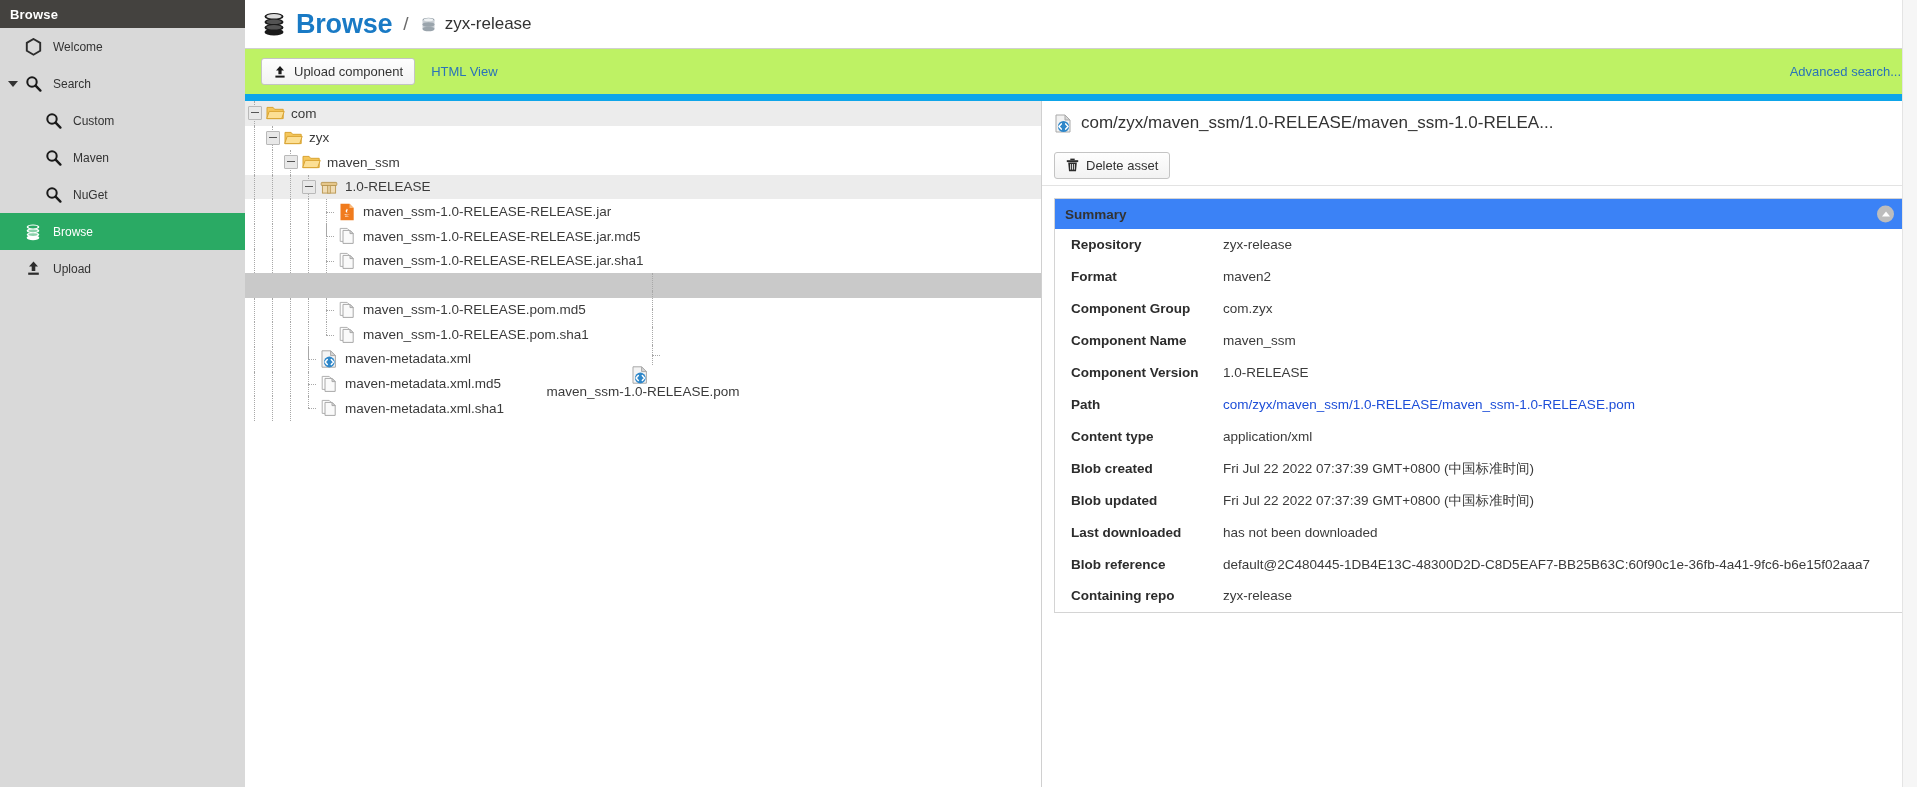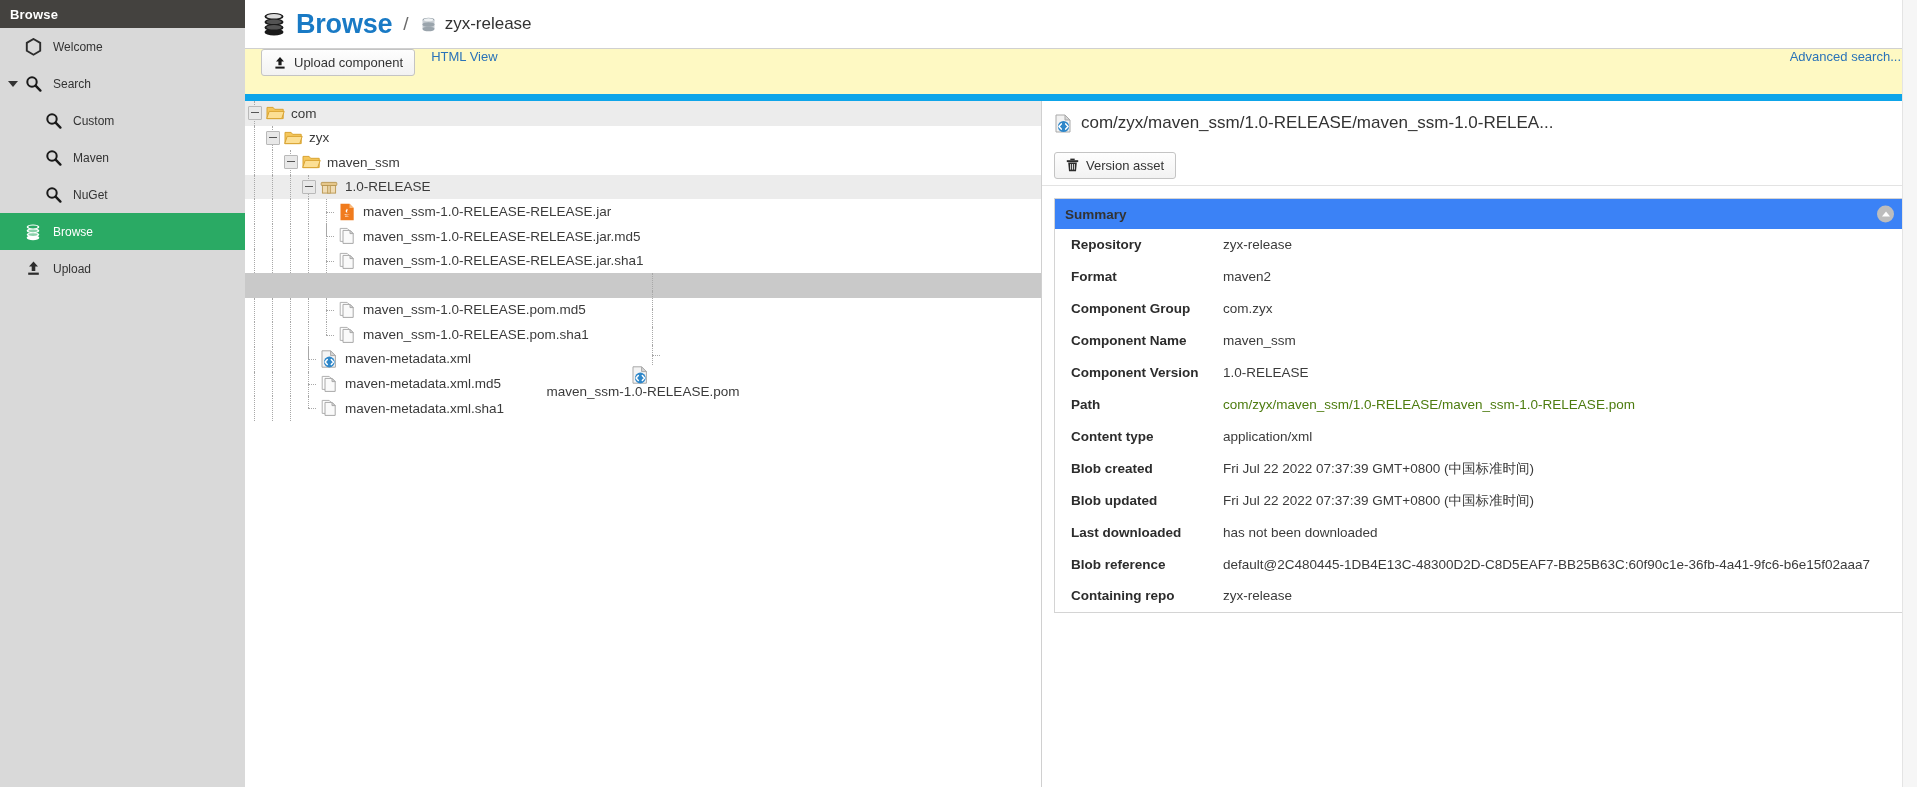--- a/index.html
+++ b/index.html
@@ -91,23 +91,23 @@
   }
   .crumb-repo-icon { margin-right: 8px; display: flex; align-items: center; }
   .crumb-repo {
     font-size: 17px;
     color: #333;
   }
 
   .toolbar {
     height: 45px;
     flex: 0 0 45px;
-    display: flex; 
+    display: flex; align-items: center;
     padding: 0 16px 0 16px;
-    background: #fef9c3;
+    background: #bef264;
   }
   .btn {
     display: inline-flex; align-items: center;
     height: 27px;
     padding: 0 11px;
     background: linear-gradient(#fefefe, #f2f2f2);
     border: 1px solid #c4c4c4;
     border-radius: 3px;
     font-size: 13px;
     color: #333;
@@ -306,21 +306,21 @@
     font-size: 13.5px;
     line-height: 1.33;
   }
   .summary-table td.k {
     width: 152px;
     font-weight: bold;
     color: #2c2c2c;
     white-space: nowrap;
   }
   .summary-table td.v { color: #3b3b3b; word-break: break-word; }
-  .summary-table td.v a { color: #4d7c0f; text-decoration: none; }
+  .summary-table td.v a { color: #1d4ed8; text-decoration: none; }
 
   
   .vscroll {
     position: absolute;
     right: 0; top: 0; bottom: 0;
     width: 15px;
     background: #f1f1f1;
     border-left: 1px solid #e0e0e0;
   }
   .vscroll .thumb {
@@ -712,21 +712,21 @@
             <span class="bicon">
               <svg width="13" height="14" viewBox="0 0 13 14">
                 <rect x="4.3" y="0.6" width="4.4" height="1.6" fill="#2b2b2b"></rect>
                 <rect x="0.8" y="2.2" width="11.4" height="1.9" fill="#2b2b2b"></rect>
                 <path d="M2.2 4.6 h8.6 l-0.8 8.6 h-7 z" fill="#2b2b2b"></path>
                 <rect x="4.2" y="6" width="0.9" height="5.6" fill="#f2f2f2"></rect>
                 <rect x="6.05" y="6" width="0.9" height="5.6" fill="#f2f2f2"></rect>
                 <rect x="7.9" y="6" width="0.9" height="5.6" fill="#f2f2f2"></rect>
               </svg>
             </span>
-            <span>Version asset</span>
+            <span>Delete asset</span>
           </div>
         </div>
 
         <div class="detail-body">
           <div class="panel">
             <div class="panel-header">
               <span>Summary</span>
               <span class="collapse-btn"></span>
             </div>
             <table class="summary-table">

